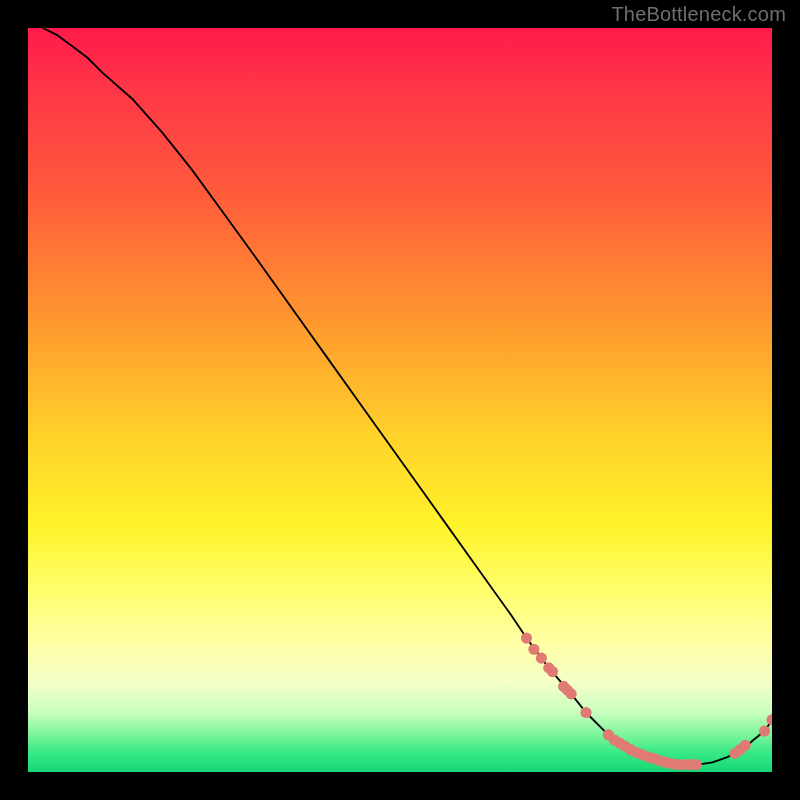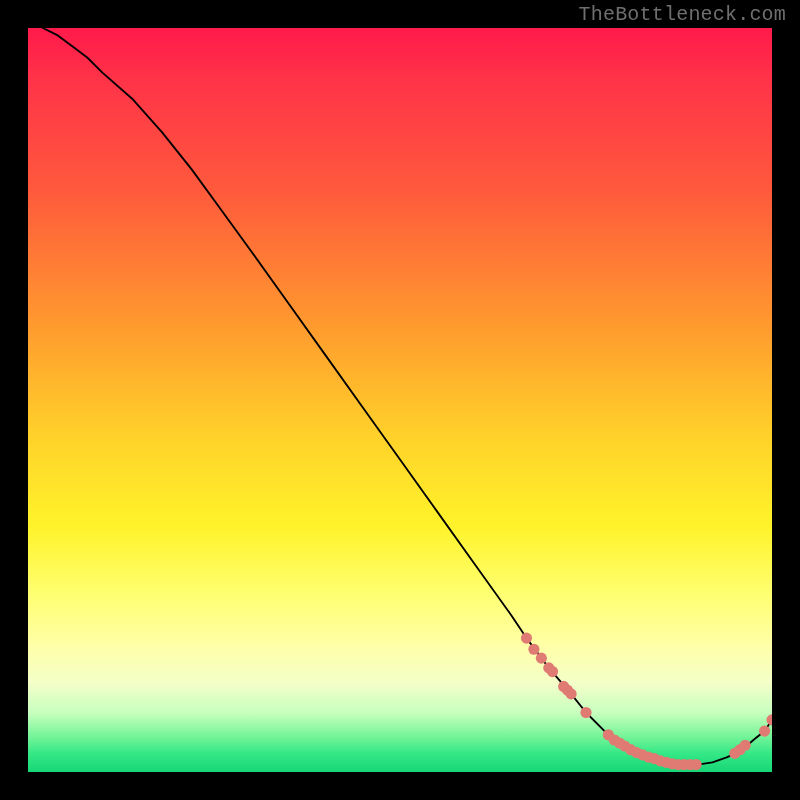--- a/index.html
+++ b/index.html
@@ -18,21 +18,20 @@
   }
   .watermark {
     position: absolute;
     top: 3px;
     right: 14px;
     color: #6f6f6f;
     font-size: 20px;
     letter-spacing: 0.2px;
     font-weight: 500;
     z-index: 10;
-    font-family: Liberation Mono, monospace;
   }
   .plot-area {
     position: absolute;
     left: 28px;
     top: 28px;
     width: 744px;   
     height: 744px;  
     overflow: hidden;
   }
   .bg-grad {

